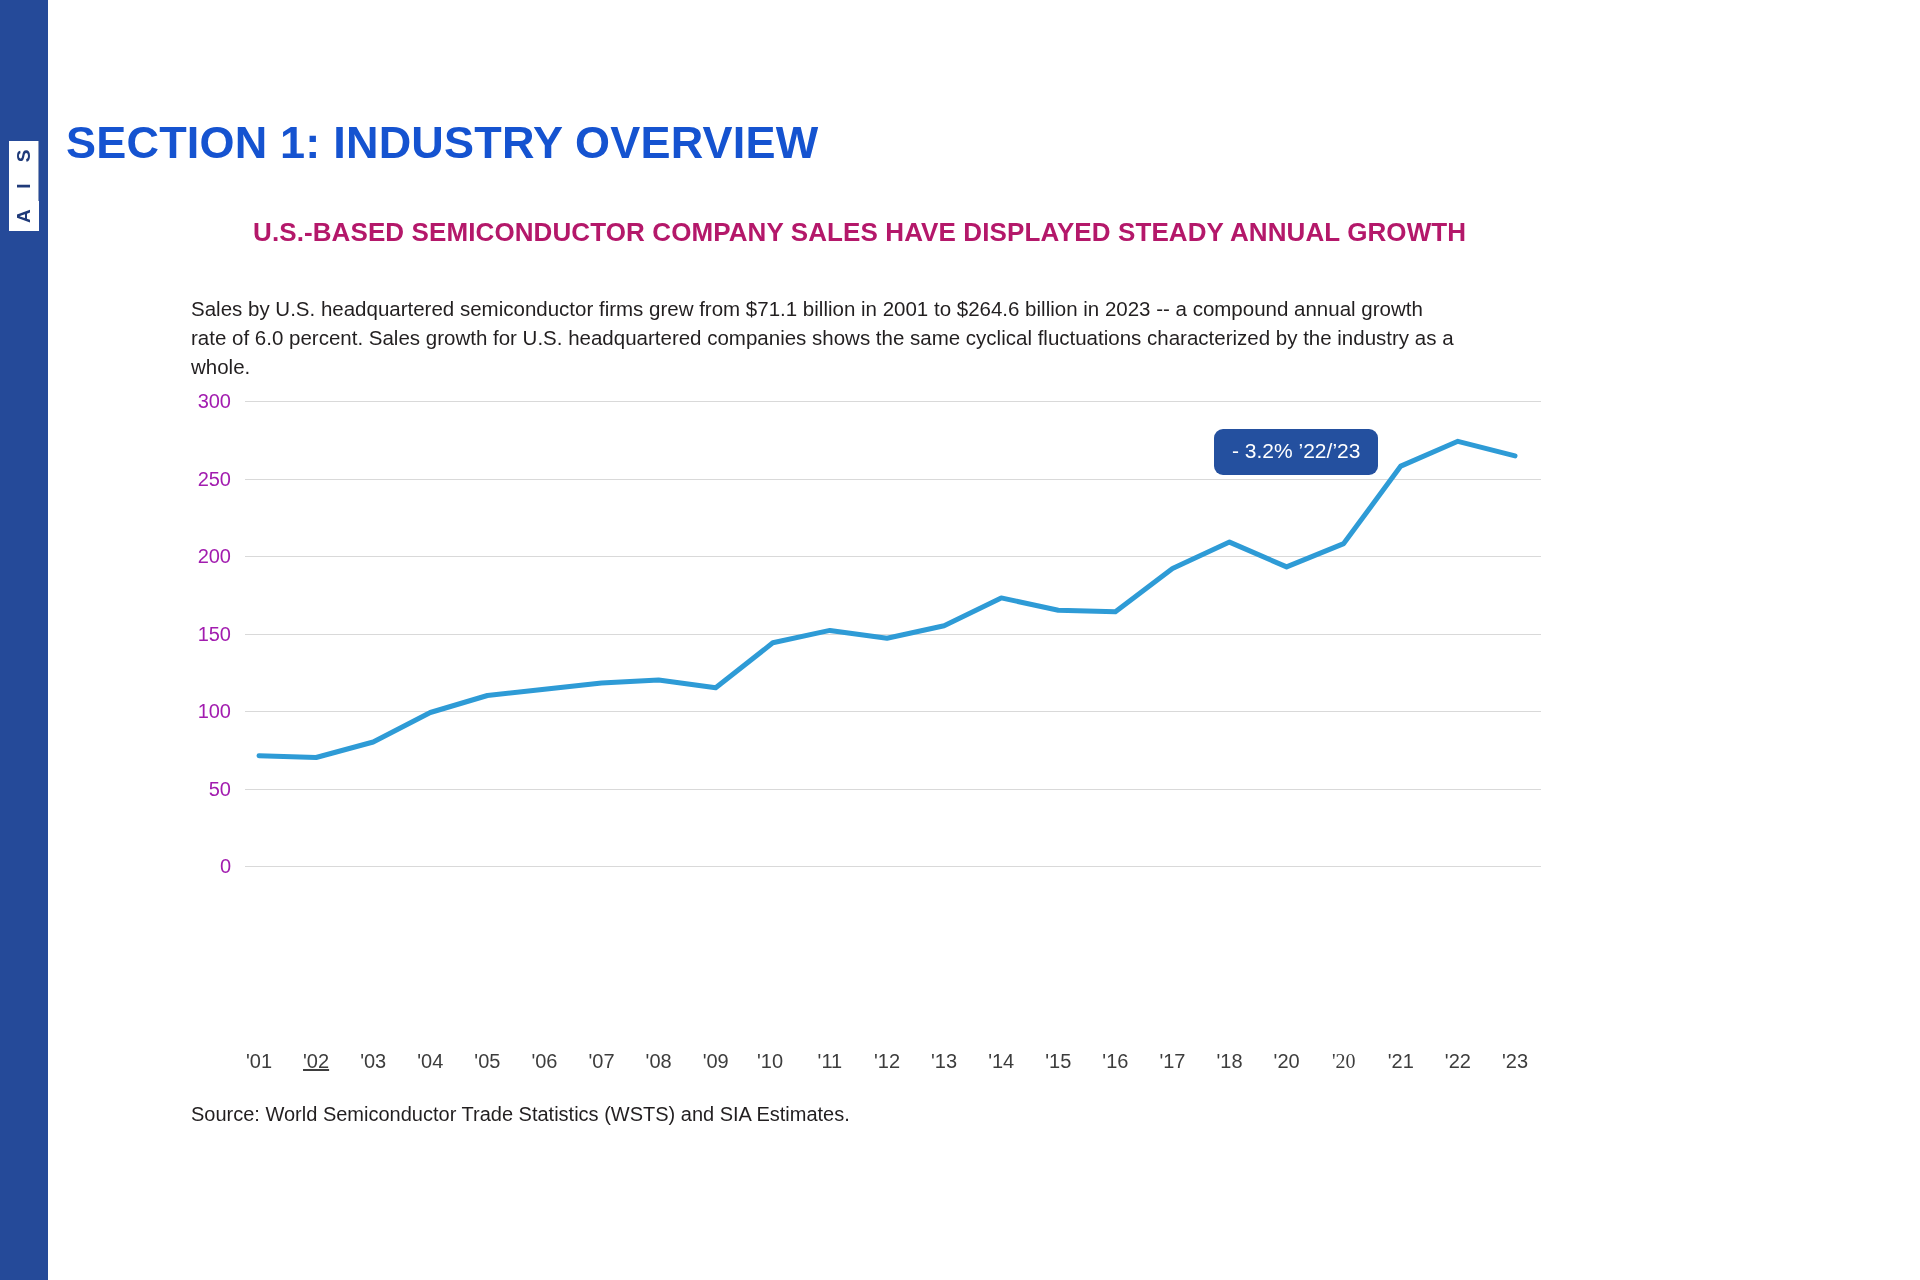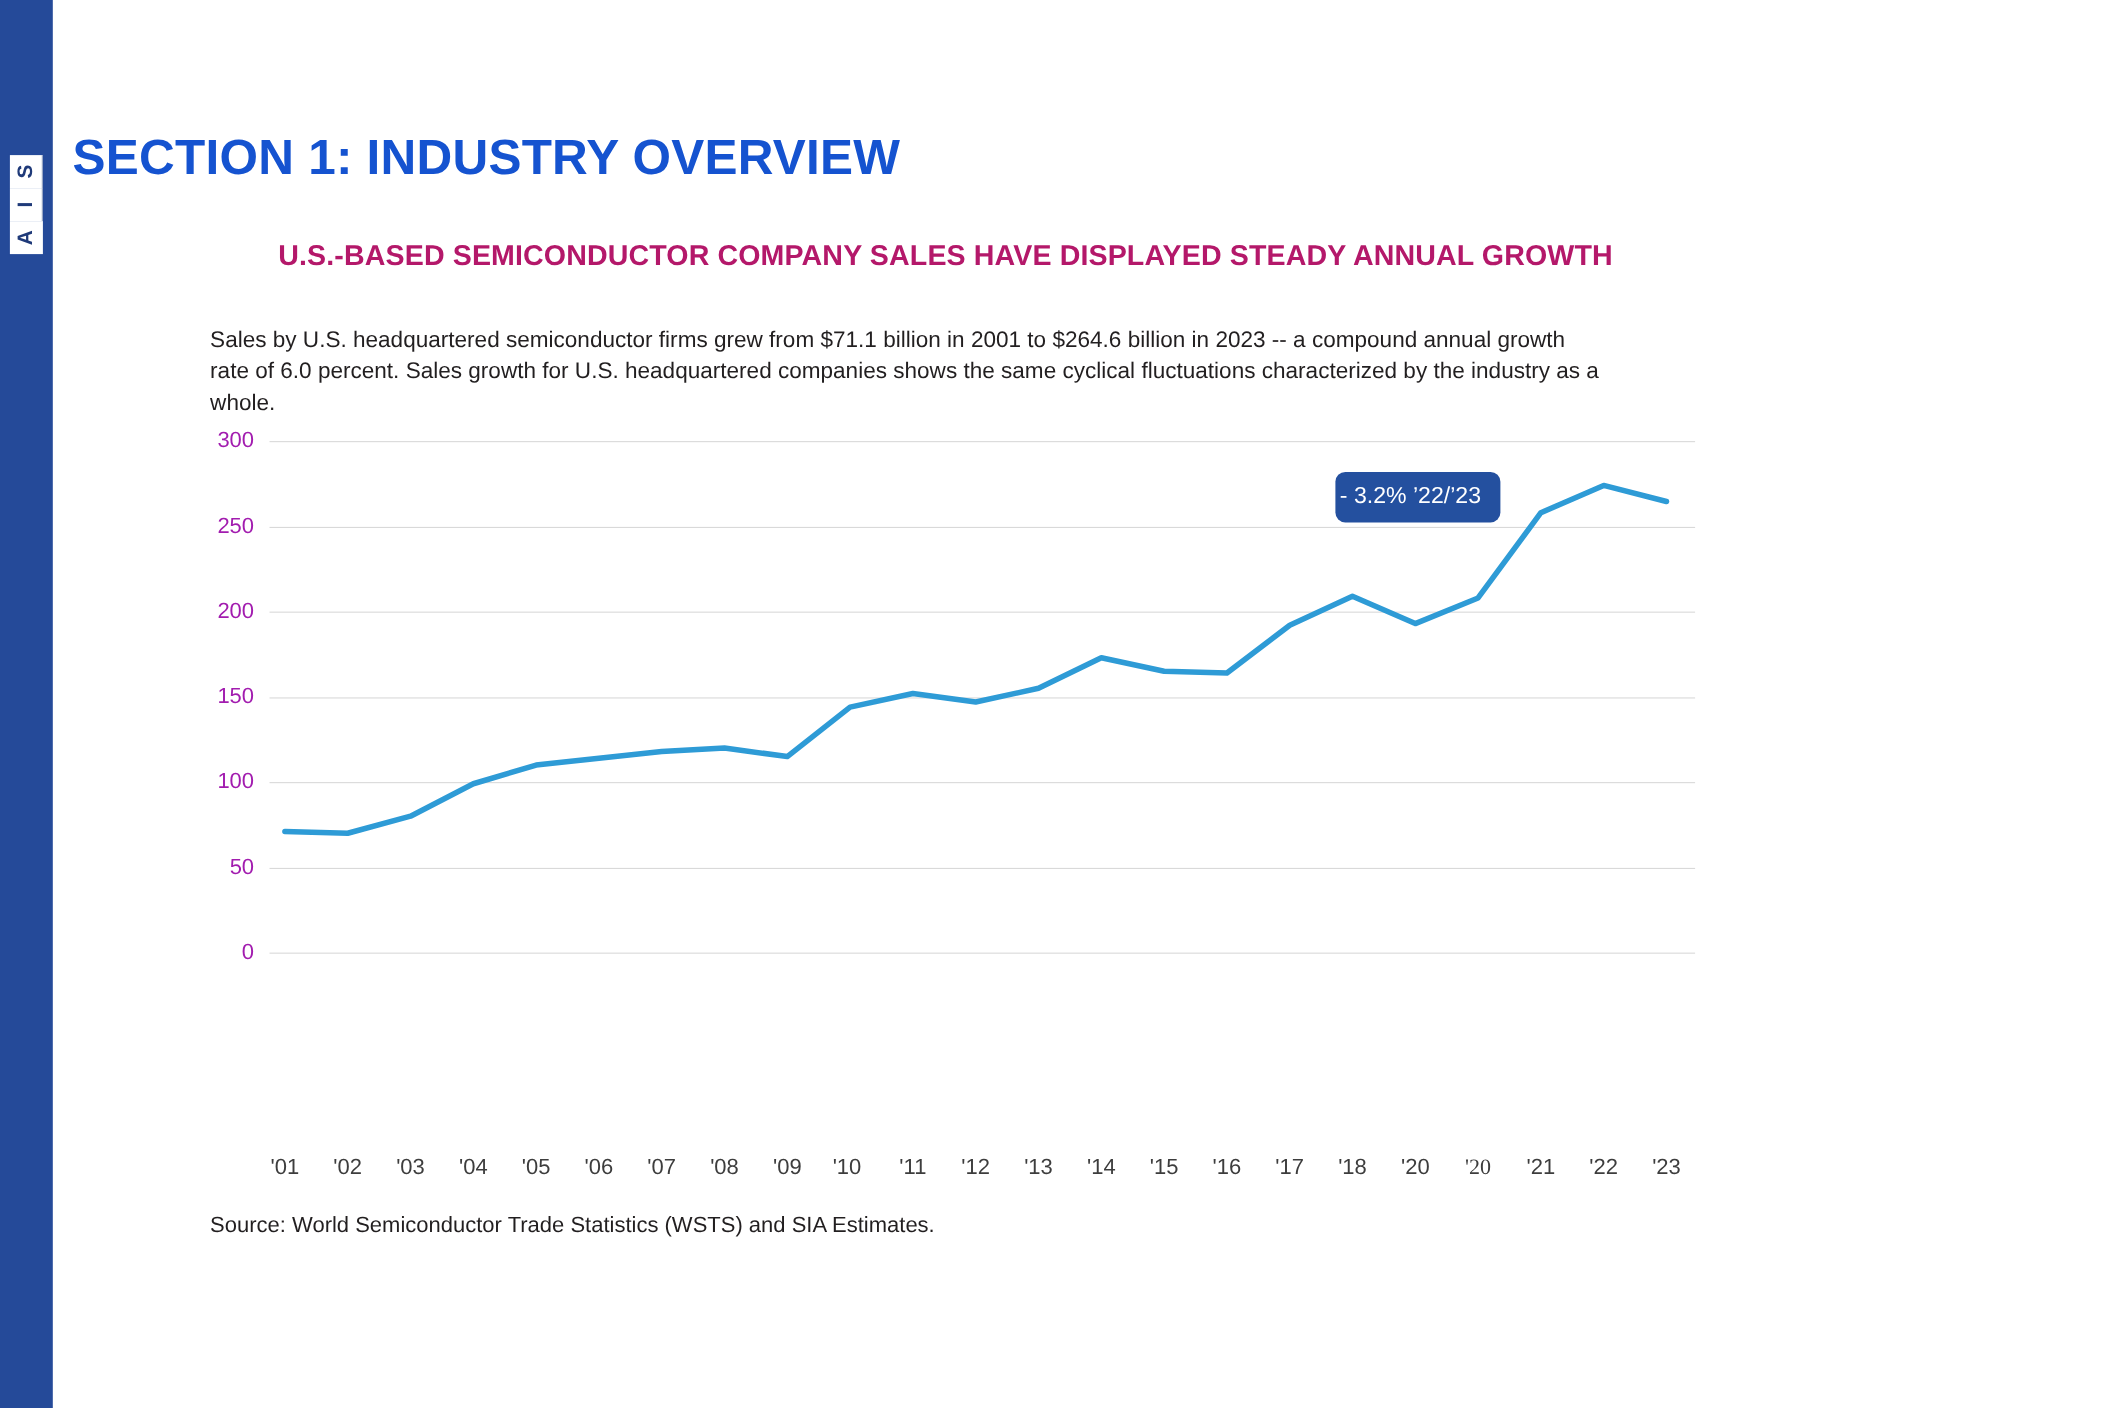--- a/index.html
+++ b/index.html
@@ -71,21 +71,21 @@
   }
   .xtick{
     position:absolute;transform:translateX(-50%);
     font-size:20px;color:#3d3d3d;white-space:nowrap;
   }
   #svg-line{position:absolute;left:0;top:0;}
   #callout{
     position:absolute;
     background:#24509F;color:#ffffff;
     border-radius:9px;
-    padding:10px 18px 12px 4px;
+    padding:10px 18px 12px 18px;
     font-size:21px;white-space:nowrap;
     left:1214px;top:429px;
   }
   #source-note{
     position:absolute;left:191px;top:1103px;
     font-size:20px;color:#221f20;white-space:nowrap;
   }
 </style>
 </head>
 <body>
@@ -121,21 +121,21 @@
       <div class="gridline" style="top: 0px;"></div>
       <div class="ytick" style="top: 0px;">300</div>
       <svg id="svg-line" width="1296" height="465">
         <polyline points="14.0,354.8 71.1,356.5 128.2,341.0 185.3,311.5 242.4,294.5 299.5,288.3 356.5,282.1 413.6,279.0 470.7,286.8 527.8,241.8 584.9,229.4 642.0,237.2 699.1,224.7 756.2,196.9 813.3,209.2 870.4,210.8 927.5,167.4 984.5,141.1 1041.6,165.9 1098.7,142.6 1155.8,65.1 1212.9,40.3 1270.0,54.9" fill="none" stroke="#2E9BD6" stroke-width="5" stroke-linejoin="round" stroke-linecap="round"></polyline>
       </svg>
     </div>
 </div>
 
 <div id="xaxis">
     <div class="xtick" style="left: 14px;">'01</div>
-    <div class="xtick" style="left: 71.0909px;">'02</div>
+    <div class="xtick" style="left: 71.0909px; text-decoration: underline;">'02</div>
     <div class="xtick" style="left: 128.182px;">'03</div>
     <div class="xtick" style="left: 185.273px;">'04</div>
     <div class="xtick" style="left: 242.364px; text-align: center;">'05</div>
     <div class="xtick" style="left: 299.455px;">'06</div>
     <div class="xtick" style="left: 356.545px;">'07</div>
     <div class="xtick" style="left: 413.636px;">'08</div>
     <div class="xtick" style="left: 470.727px;">'09</div>
     <div class="xtick" style="left: 500px; margin-left: 25px;">'10</div>
     <div class="xtick" style="left: 584.909px;">'11</div>
     <div class="xtick" style="left: 642px;">'12</div>

